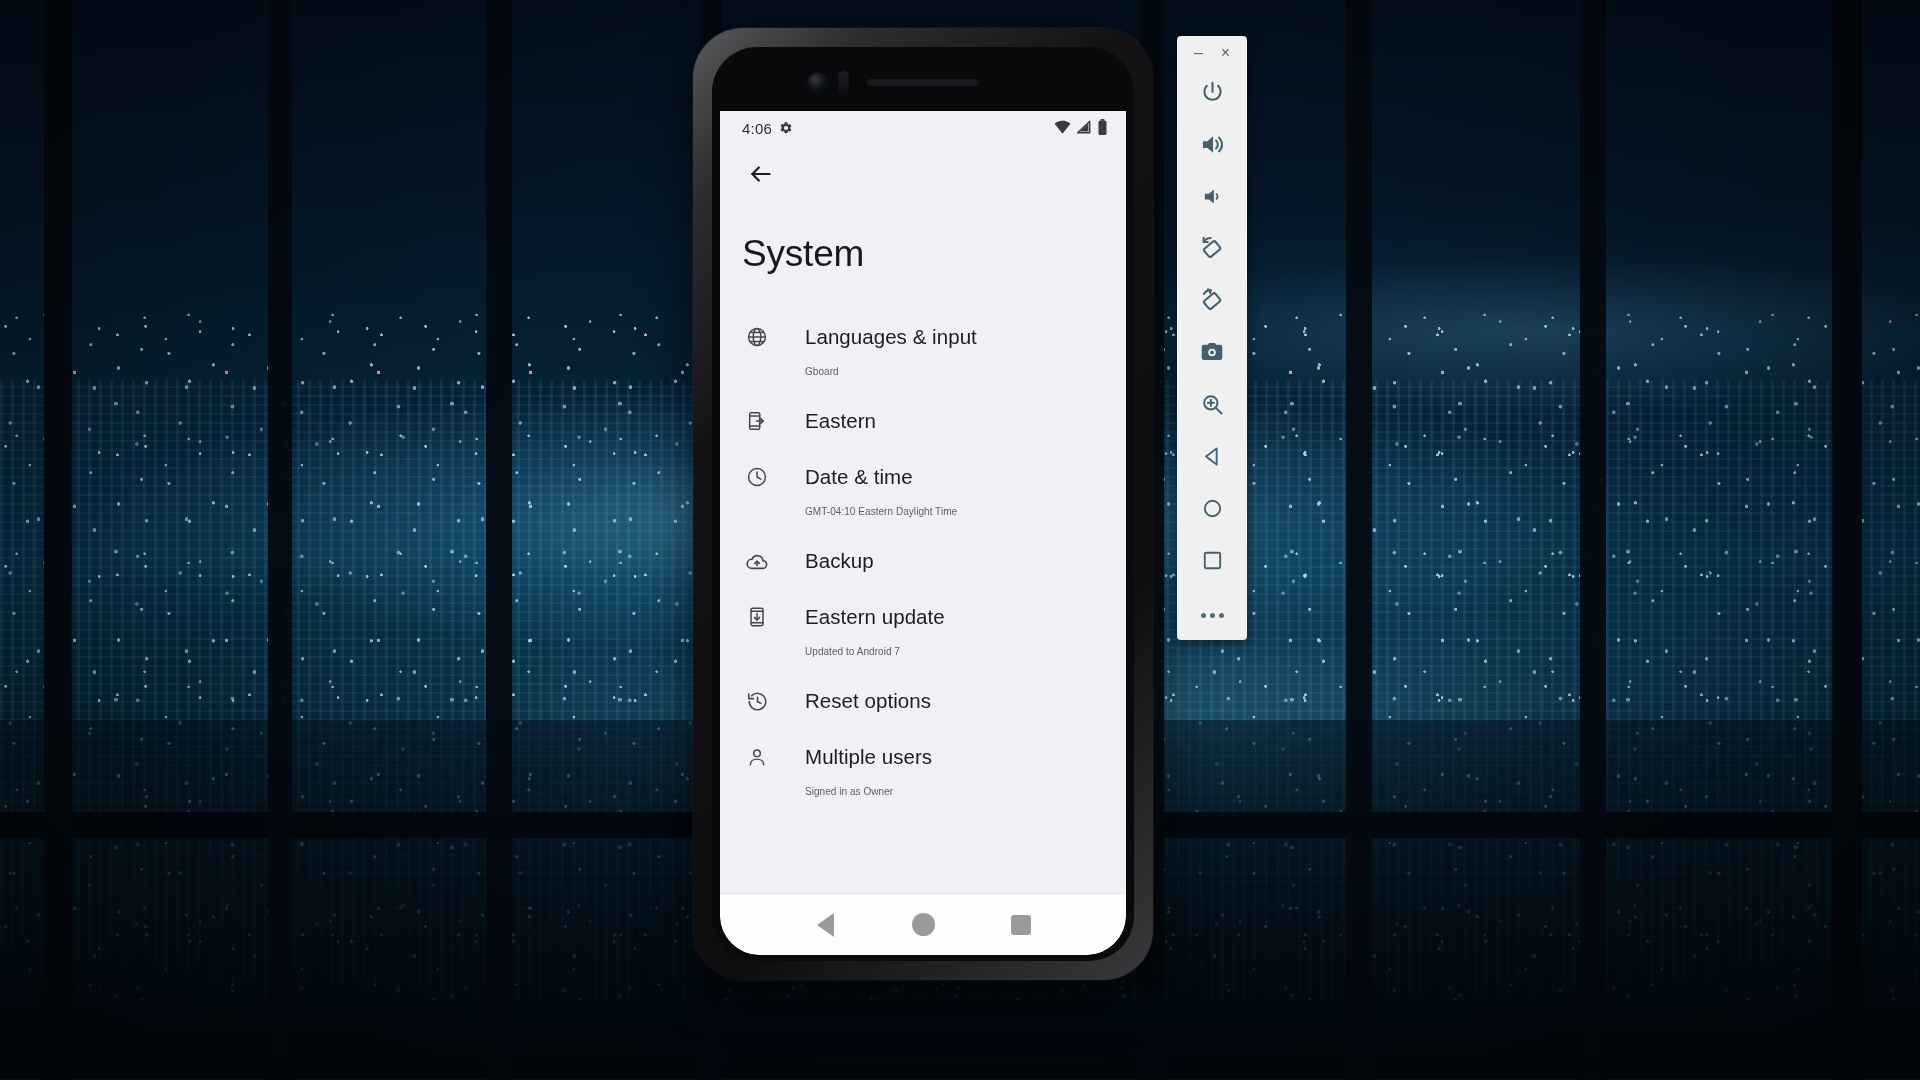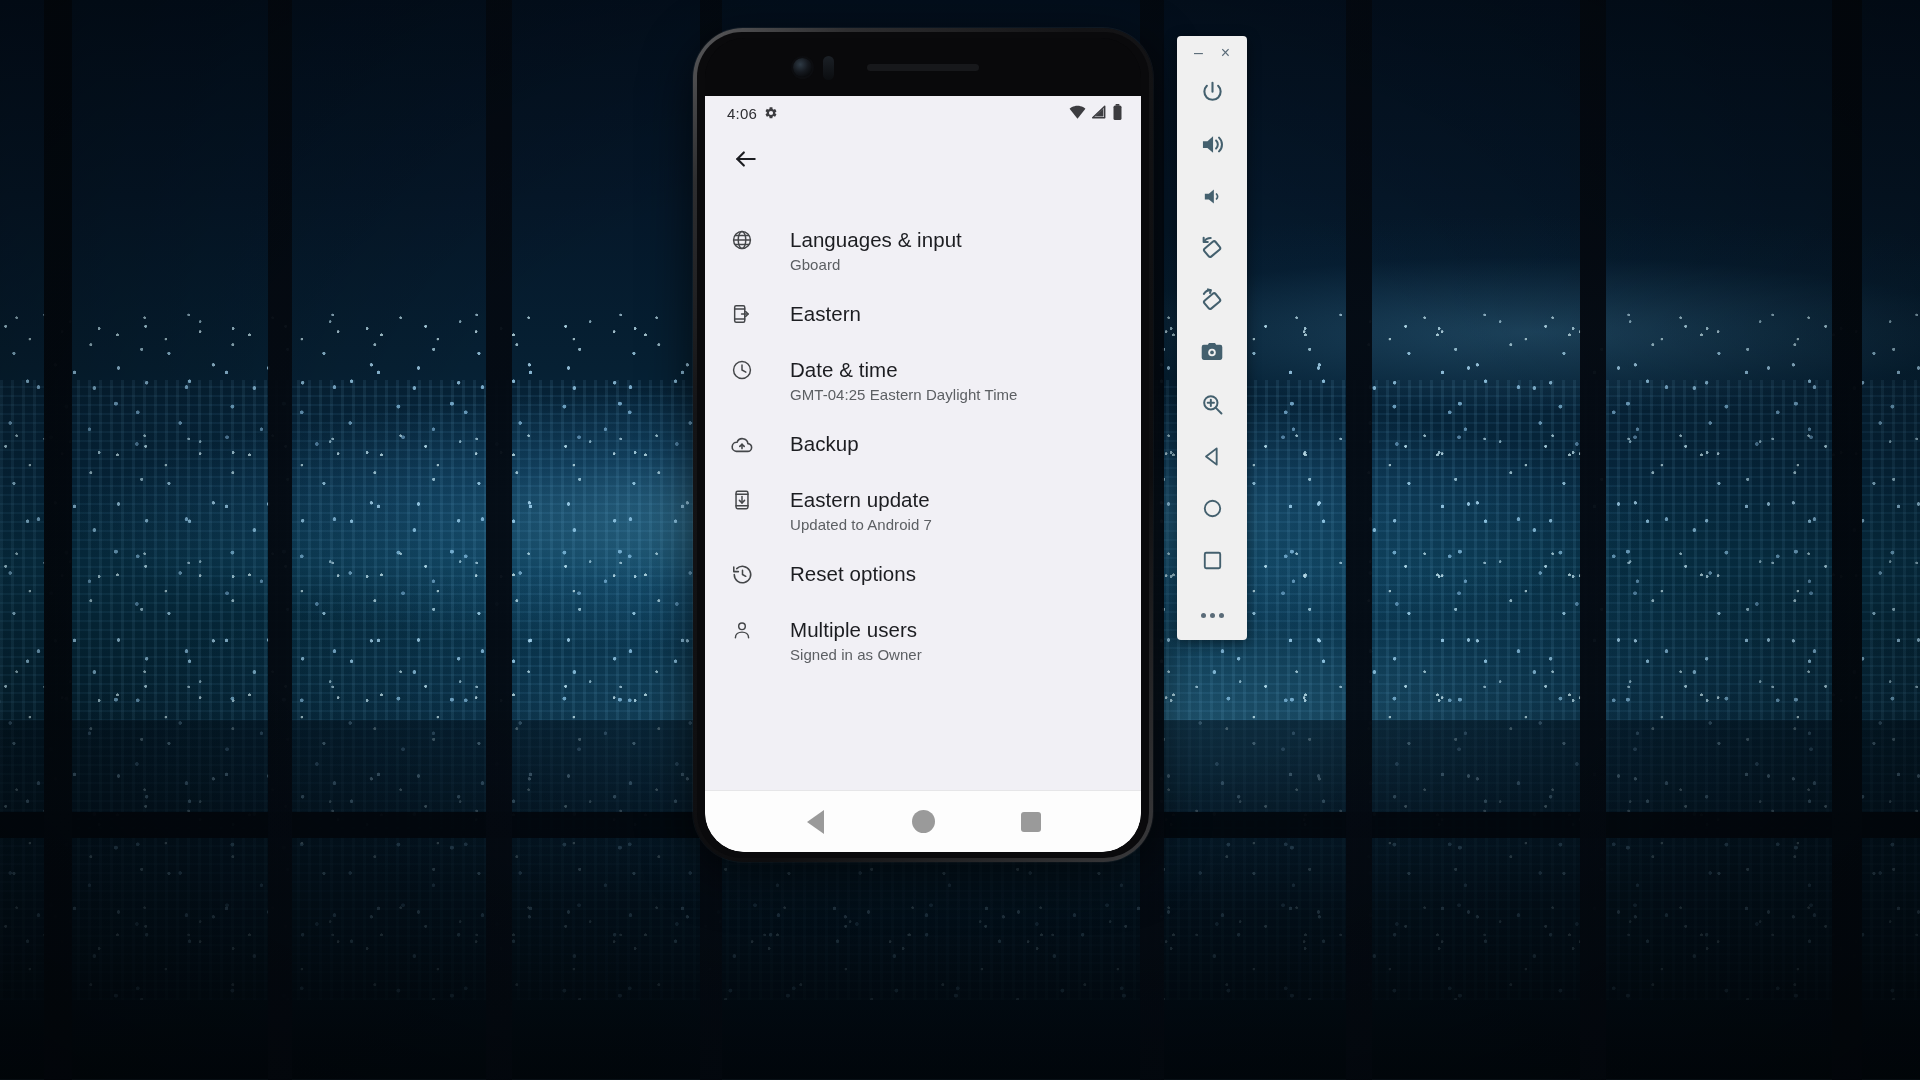--- a/index.html
+++ b/index.html
@@ -129,25 +129,25 @@
   .wp-vignette {
     position: absolute; left: 0; top: 0; width: 1920px; height: 1080px;
     background: radial-gradient(ellipse 1300px 800px at 50% 45%,
                 rgba(0,0,0,0) 40%, rgba(0,0,0,0.40) 100%);
   }
 
   
   #phone {
     position: absolute;
     left: 693px; top: 28px;
-    width: 460px; height: 834px;
+    width: 460px; height: 952px;
     border-radius: 50px;
     background: linear-gradient(135deg, #5a5a5c 0%, #2e2e30 12%, #141416 30%, #0d0d0f 70%, #3a3a3c 100%);
     box-shadow: 0 14px 50px rgba(0,0,0,0.65), 0 0 0 1px rgba(255,255,255,0.06);
-    padding: 4px;
+    padding: 19px;
   }
   #phone-inner {
     width: 100%; height: 100%;
     border-radius: 45px;
     background: #0a0a0c;
     padding: 6px 8px;
     position: relative;
   }
   #phone-bezel {
     width: 100%; height: 100%;
@@ -252,24 +252,24 @@
     margin-top: 2px;
   }
   .item-text { margin-left: 17px; padding-top: 0px; }
   .item-title {
     font-size: 20.5px;
     color: #1c1d21;
     line-height: 26px;
     letter-spacing: .05px;
   }
   .item-sub {
-    font-size: 15px;
+    font-size: 10px;
     color: #5c5f63;
     line-height: 20px;
-    margin-top: 2px;
+    margin-top: 12px;
     letter-spacing: .05px;
   }
 
   
   #nav-bar {
     height: 62px;
     background: #fdfdfd;
     border-top: 1px solid #e6e6e8;
     display: flex; align-items: center; justify-content: space-around;
     padding: 0 56px;
@@ -393,20 +393,21 @@
 
           <div id="app-bar">
             <div id="back-button">
               <svg width="26" height="26" viewBox="0 0 24 24" fill="none" stroke="#1c1d21" stroke-width="2" stroke-linecap="round" stroke-linejoin="round">
                 <line x1="20" y1="12" x2="4" y2="12"></line>
                 <polyline points="10,18 4,12 10,6"></polyline>
               </svg>
             </div>
           </div>
 
+          <div id="page-title">System</div>
 
           <div id="settings-list">
 
             <div class="list-item">
               <div class="item-icon">
                 <svg width="22" height="22" viewBox="0 0 24 24" fill="none" stroke="#444649" stroke-width="1.6">
                   <circle cx="12" cy="12" r="9.2"></circle>
                   <ellipse cx="12" cy="12" rx="4.1" ry="9.2"></ellipse>
                   <line x1="2.9" y1="12" x2="21.1" y2="12"></line>
                   <line x1="4.3" y1="7" x2="19.7" y2="7"></line>
@@ -436,21 +437,21 @@
 
             <div class="list-item">
               <div class="item-icon">
                 <svg width="22" height="22" viewBox="0 0 24 24" fill="none" stroke="#444649" stroke-width="1.6" stroke-linecap="round">
                   <circle cx="12" cy="12" r="9.2"></circle>
                   <polyline points="12,6.6 12,12 16.2,14.4"></polyline>
                 </svg>
               </div>
               <div class="item-text">
                 <div class="item-title">Date &amp; time</div>
-                <div class="item-sub">GMT-04:25 Eastern Daylight Time</div>
+                <div class="item-sub">GMT-04:10 Eastern Daylight Time</div>
               </div>
             </div>
 
             <div class="list-item">
               <div class="item-icon">
                 <svg width="24" height="24" viewBox="0 0 24 24" fill="none" stroke="#444649" stroke-width="1.6" stroke-linecap="round" stroke-linejoin="round">
                   <path d="M6.4 18.4h11.1a3.9 3.9 0 0 0 .4-7.8 5.6 5.6 0 0 0-10.8-1.3 4.3 4.3 0 0 0-.7 9.1z"></path>
                   <polyline points="9.8,13.4 12,11.2 14.2,13.4"></polyline>
                   <line x1="12" y1="11.4" x2="12" y2="15.6"></line>
                 </svg>

